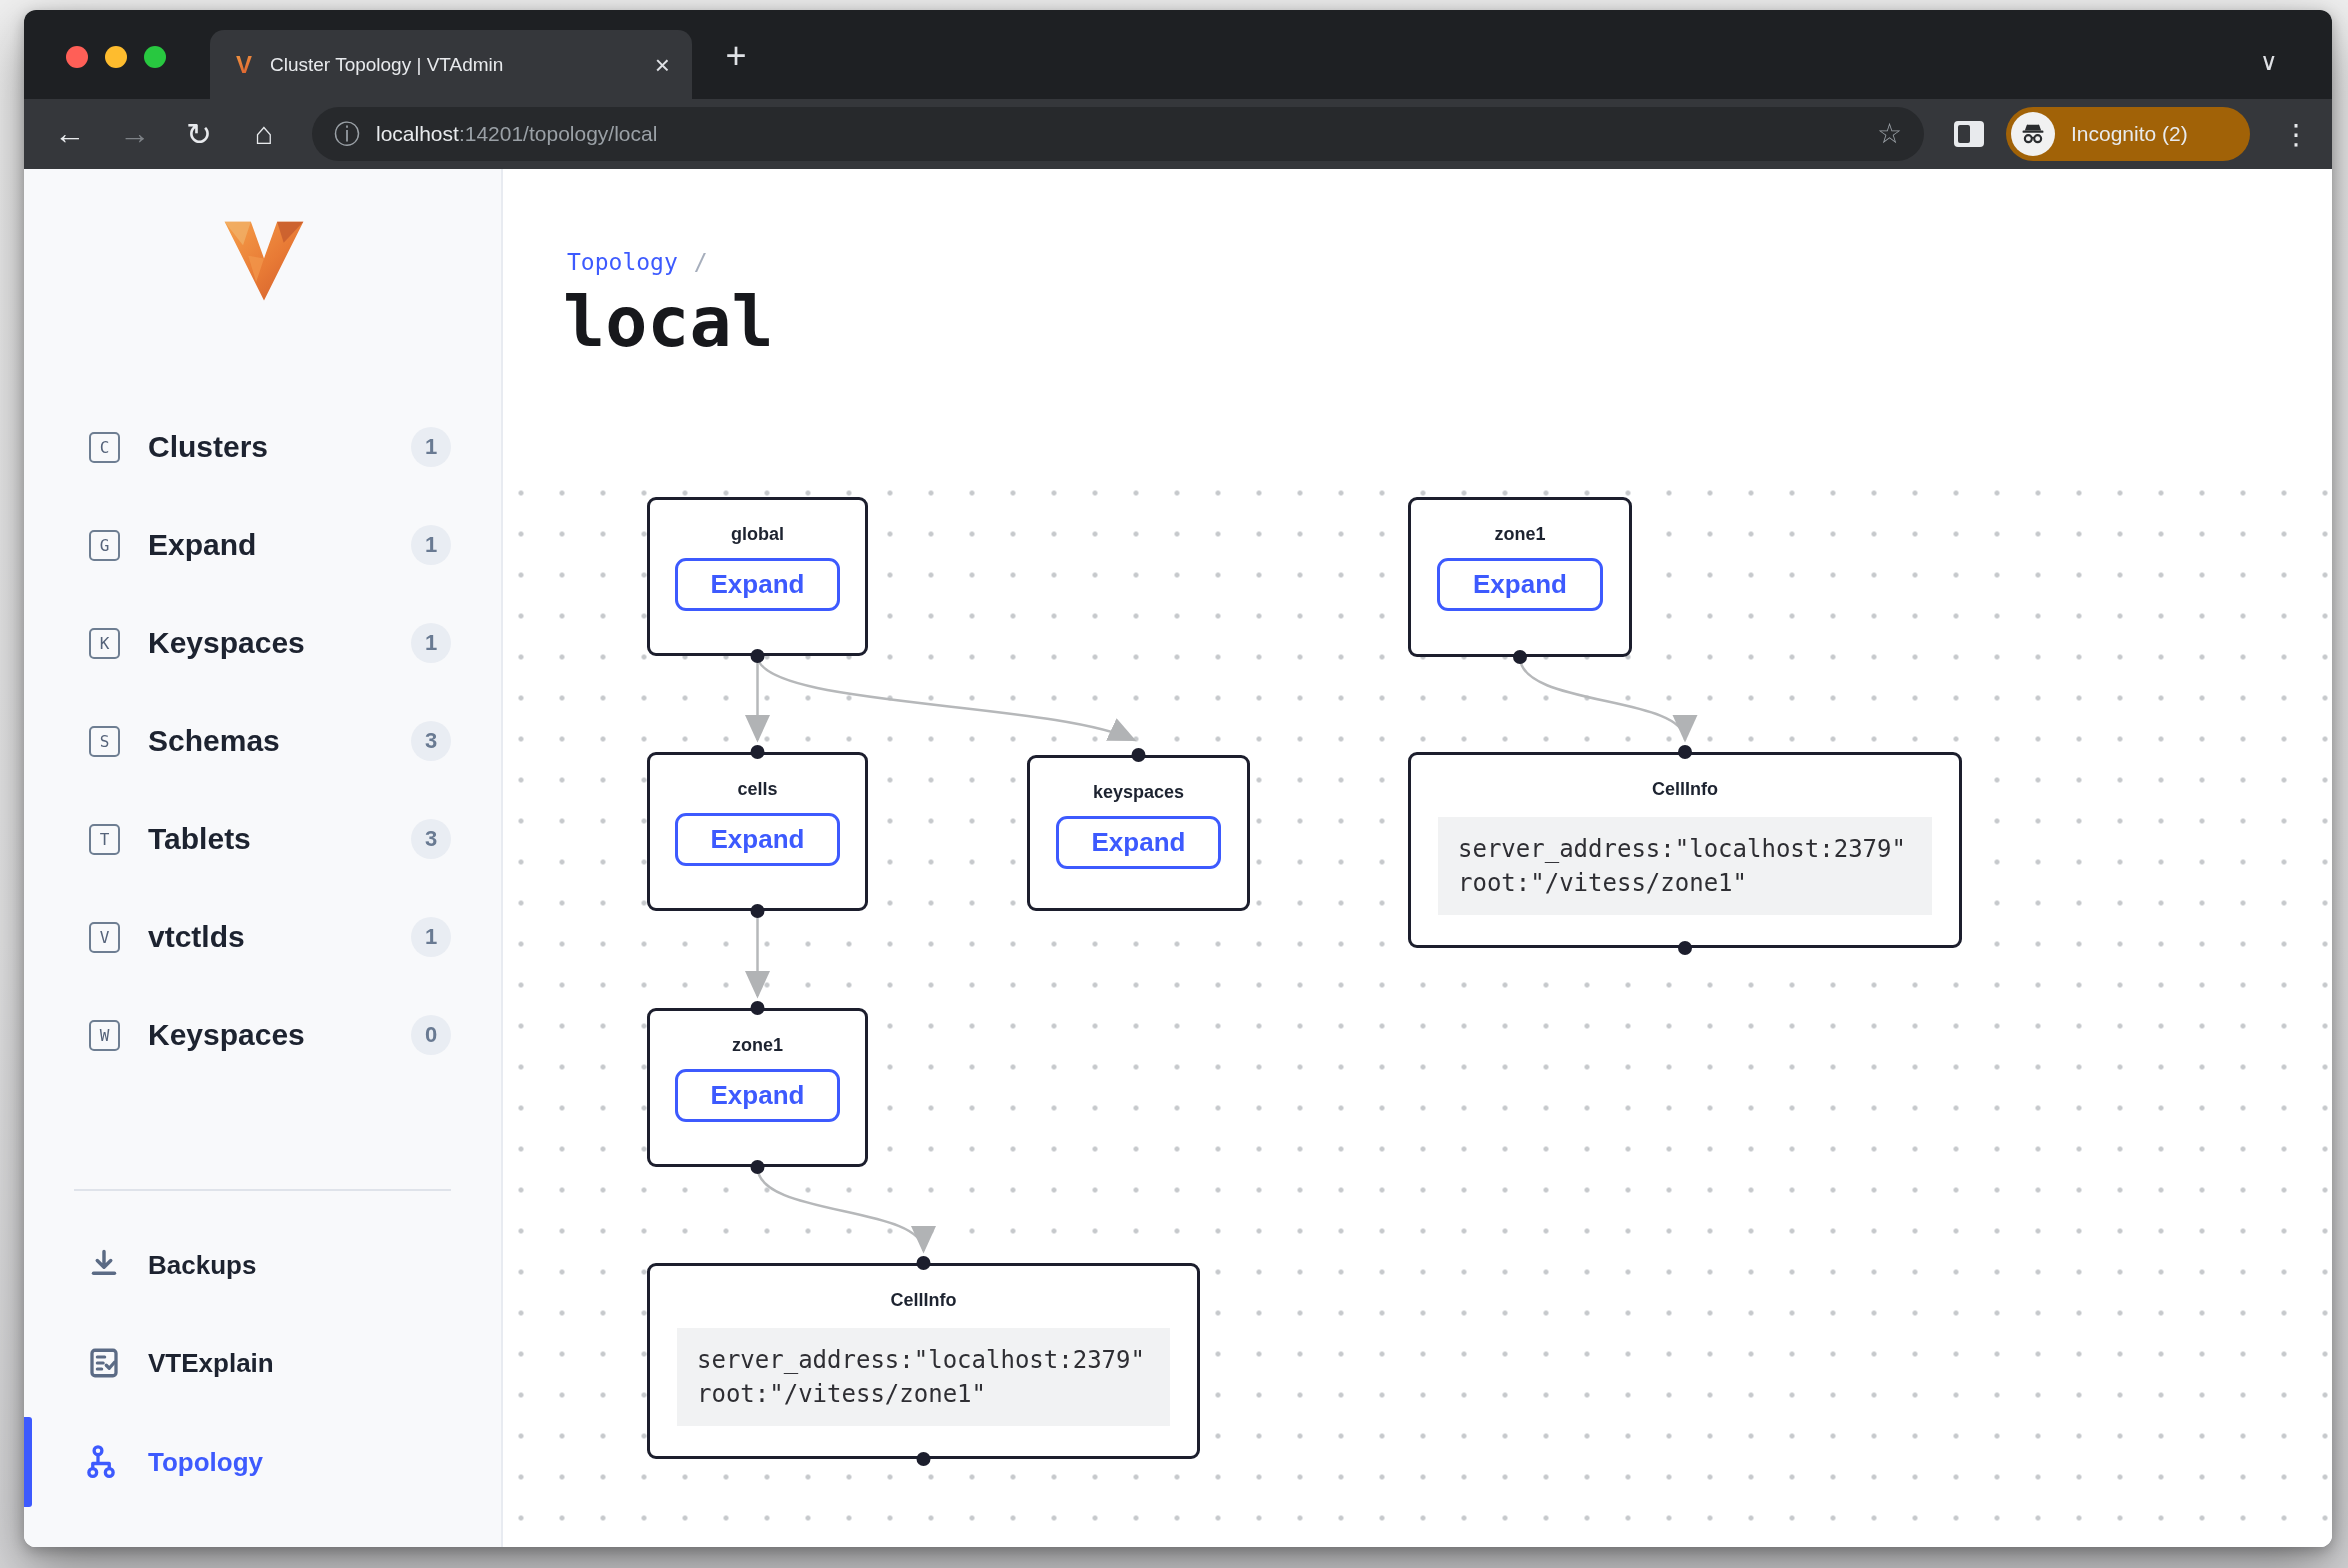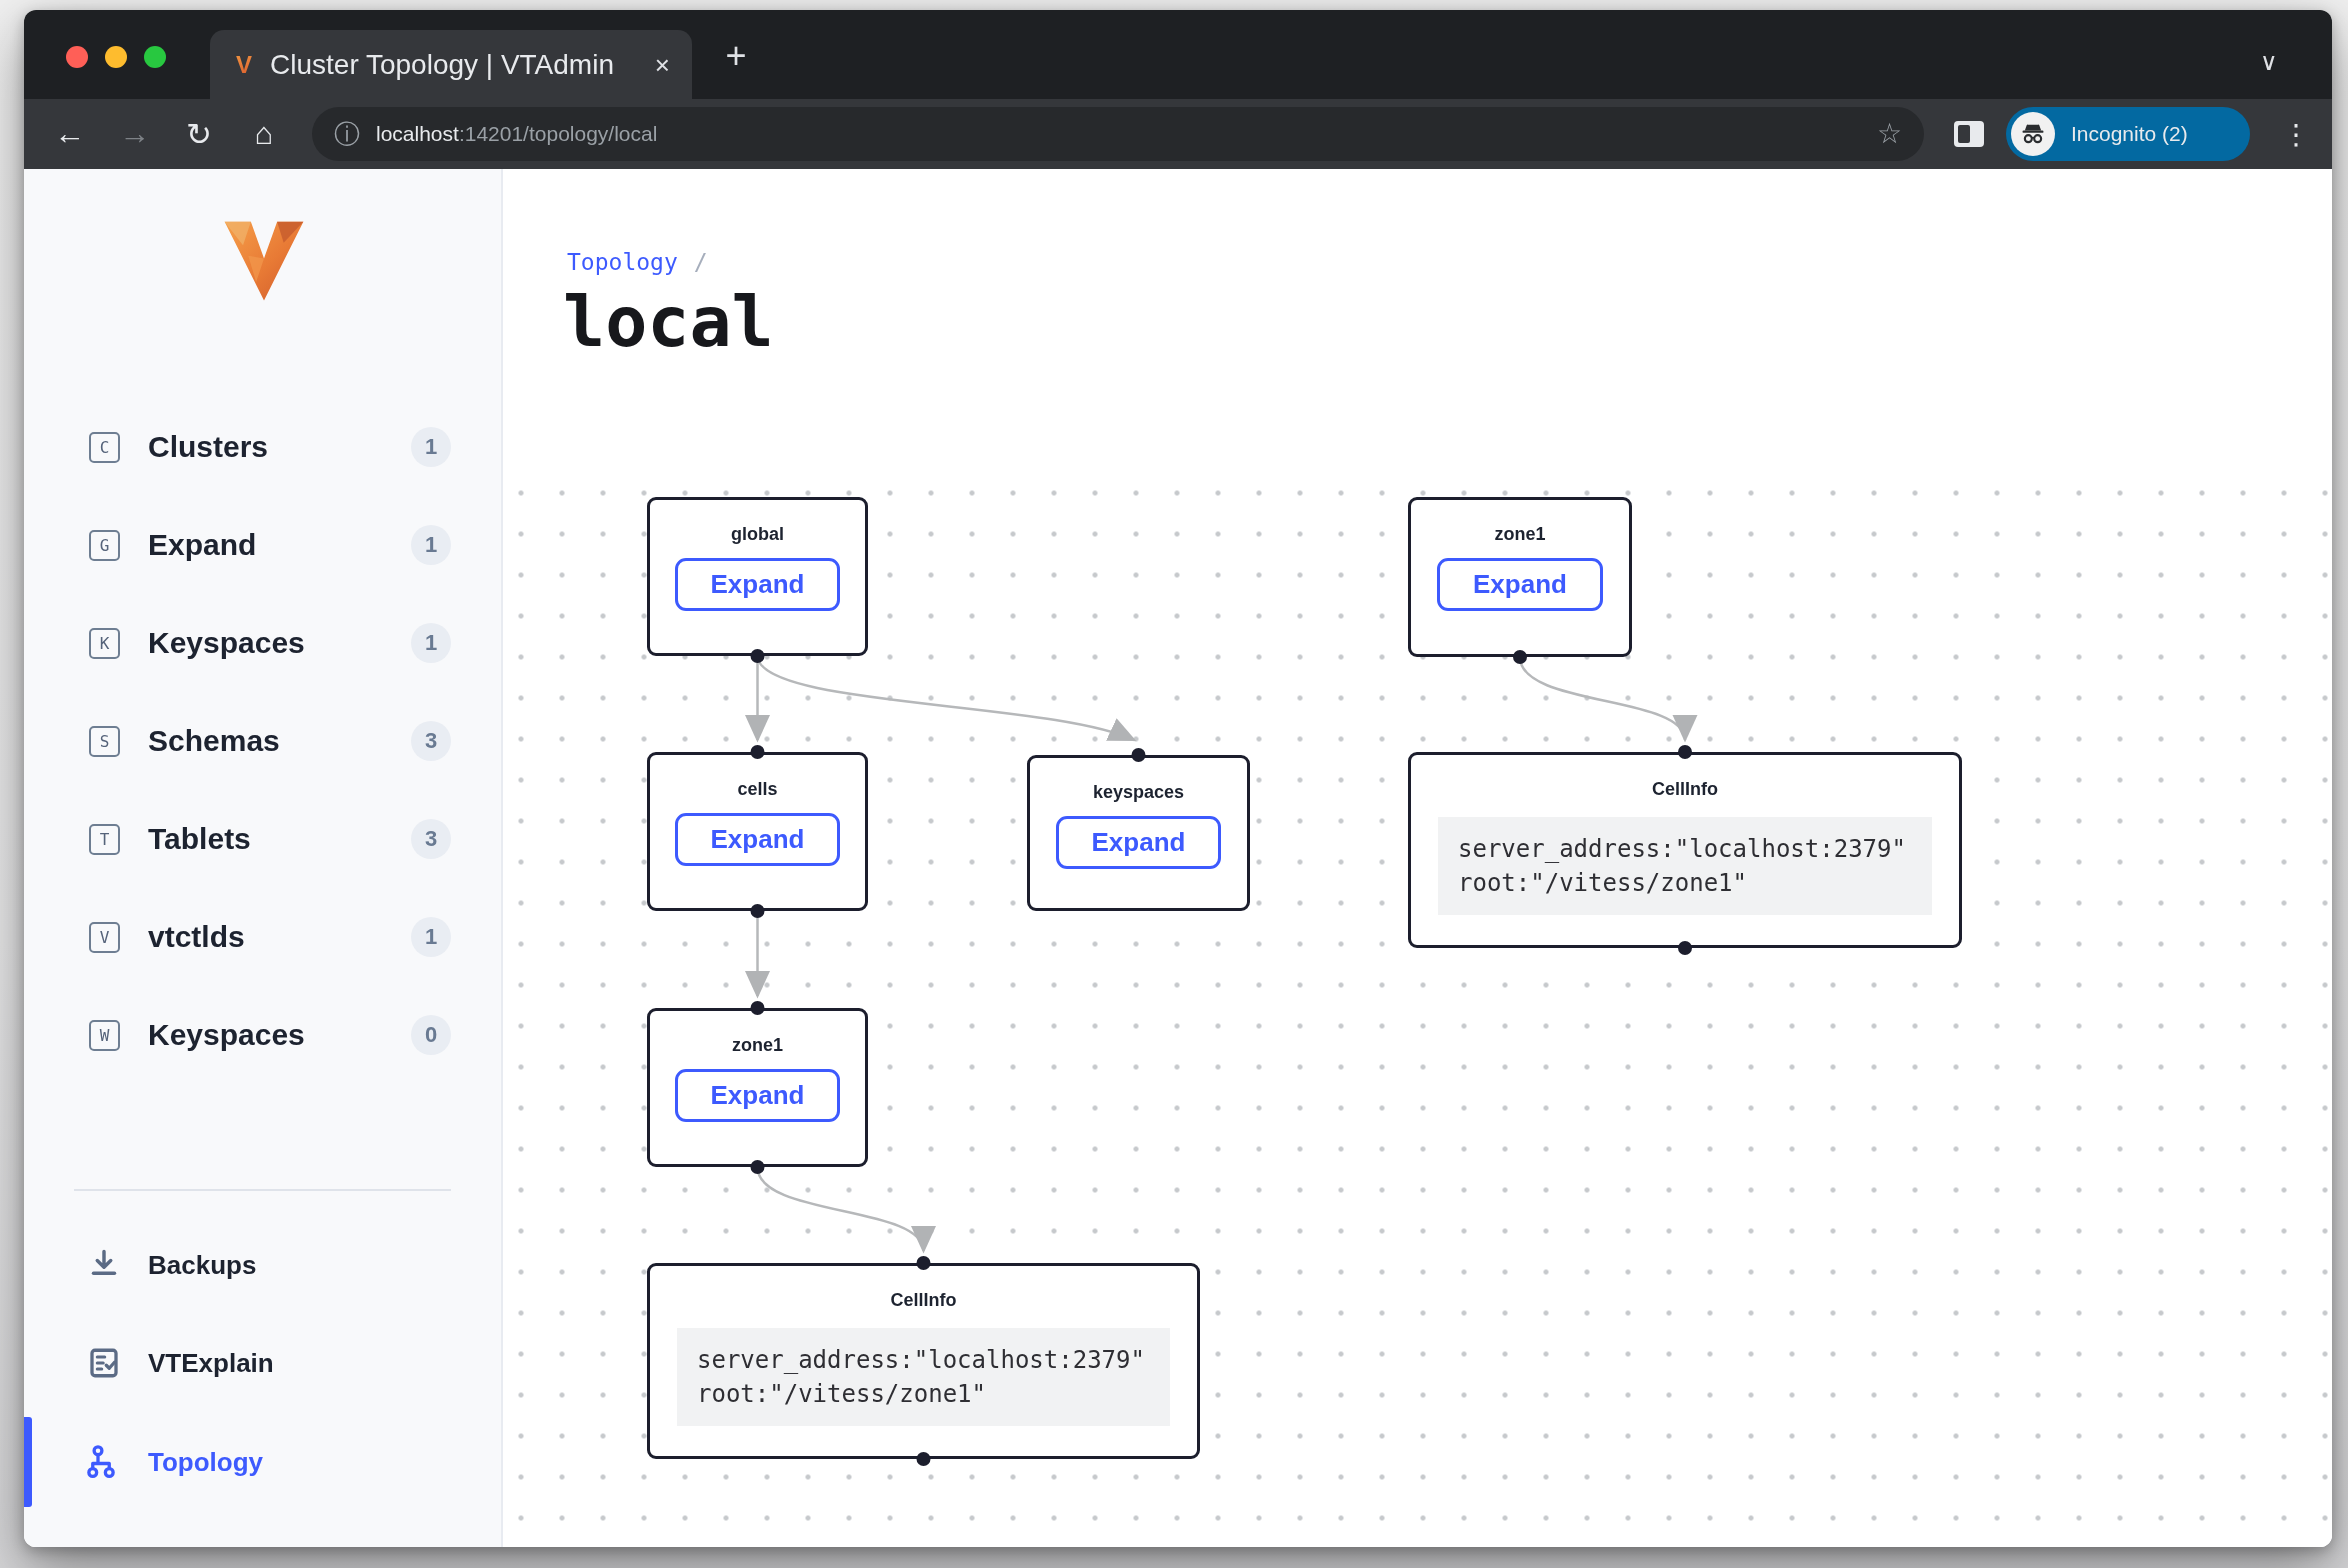--- a/index.html
+++ b/index.html
@@ -11,40 +11,40 @@
   .window{position:absolute;left:24px;top:10px;width:2308px;height:1537px;border-radius:12px;
     overflow:hidden;background:#fff;box-shadow:0 22px 60px rgba(0,0,0,.40),0 4px 14px rgba(0,0,0,.25);}
 
   
   .tabstrip{position:absolute;left:0;top:0;right:0;height:89px;background:#1e2023;}
   .tl{position:absolute;top:36px;width:22px;height:22px;border-radius:50%;}
   .tab{position:absolute;left:186px;top:20px;width:482px;height:69px;background:#35373b;
     border-radius:14px 14px 0 0;display:flex;align-items:center;}
   .favicon{margin-left:26px;font-weight:700;font-size:24px;color:#ed7931;
     background:linear-gradient(160deg,#f29a43,#d9572b);-webkit-background-clip:text;background-clip:text;-webkit-text-fill-color:transparent;}
-  .tab-title{margin-left:18px;color:#e8eaed;font-size:28px;white-space:nowrap;}
+  .tab-title{margin-left:18px;color:#e8eaed;font-size:19px;white-space:nowrap;}
   .tab-close{margin-left:auto;margin-right:22px;color:#dfe1e5;font-size:26px;line-height:1;cursor:default;}
   .newtab{position:absolute;left:690px;top:24px;width:44px;height:44px;color:#dfe1e5;font-size:36px;
     display:flex;align-items:center;justify-content:center;}
   .tab-chevron{position:absolute;left:2236px;top:38px;color:#dfe1e5;font-size:24px;}
 
   
   .toolbar{position:absolute;left:0;top:89px;right:0;height:70px;background:#35373b;}
   .navbtn{position:absolute;top:0;height:70px;width:44px;display:flex;align-items:center;justify-content:center;
     font-size:31px;color:#e8eaed;}
   .navbtn.disabled{color:#7e8287;}
   .urlbar{position:absolute;left:288px;top:8px;width:1612px;height:54px;border-radius:27px;background:#27292c;
     display:flex;align-items:center;}
   .info-i{margin-left:22px;color:#9aa0a6;font-size:26px;}
   .url{margin-left:16px;font-size:21px;color:#9aa0a6;white-space:nowrap;}
   .url .host{color:#e8eaed;}
   .star{position:absolute;right:22px;color:#9aa0a6;font-size:28px;top:10px;}
   .sidepanel{position:absolute;left:1930px;top:22px;width:30px;height:26px;background:#e8eaed;border-radius:4px;}
   .sidepanel .inner{position:absolute;left:4px;top:4px;width:12px;height:18px;background:#35373b;border-radius:2px;}
-  .incog{position:absolute;left:1982px;top:8px;width:244px;height:54px;background:#0369a1;border-radius:27px;
+  .incog{position:absolute;left:1982px;top:8px;width:244px;height:54px;background:#a16207;border-radius:27px;
     display:flex;align-items:center;}
   .incog-circle{margin-left:5px;width:44px;height:44px;border-radius:50%;background:#f1f1f1;
     display:flex;align-items:center;justify-content:center;}
   .incog-label{margin-left:16px;color:#e8eaed;font-size:21px;}
   .menu-dots{position:absolute;left:2252px;top:0;height:70px;width:40px;display:flex;align-items:center;
     justify-content:center;color:#e8eaed;font-size:28px;}
 
   
   .page{position:absolute;left:0;top:159px;right:0;bottom:0;background:#fff;}
   .sidebar{position:absolute;left:0;top:0;width:479px;height:100%;background:#f8f9fb;border-right:2px solid #e8ebf1;}

